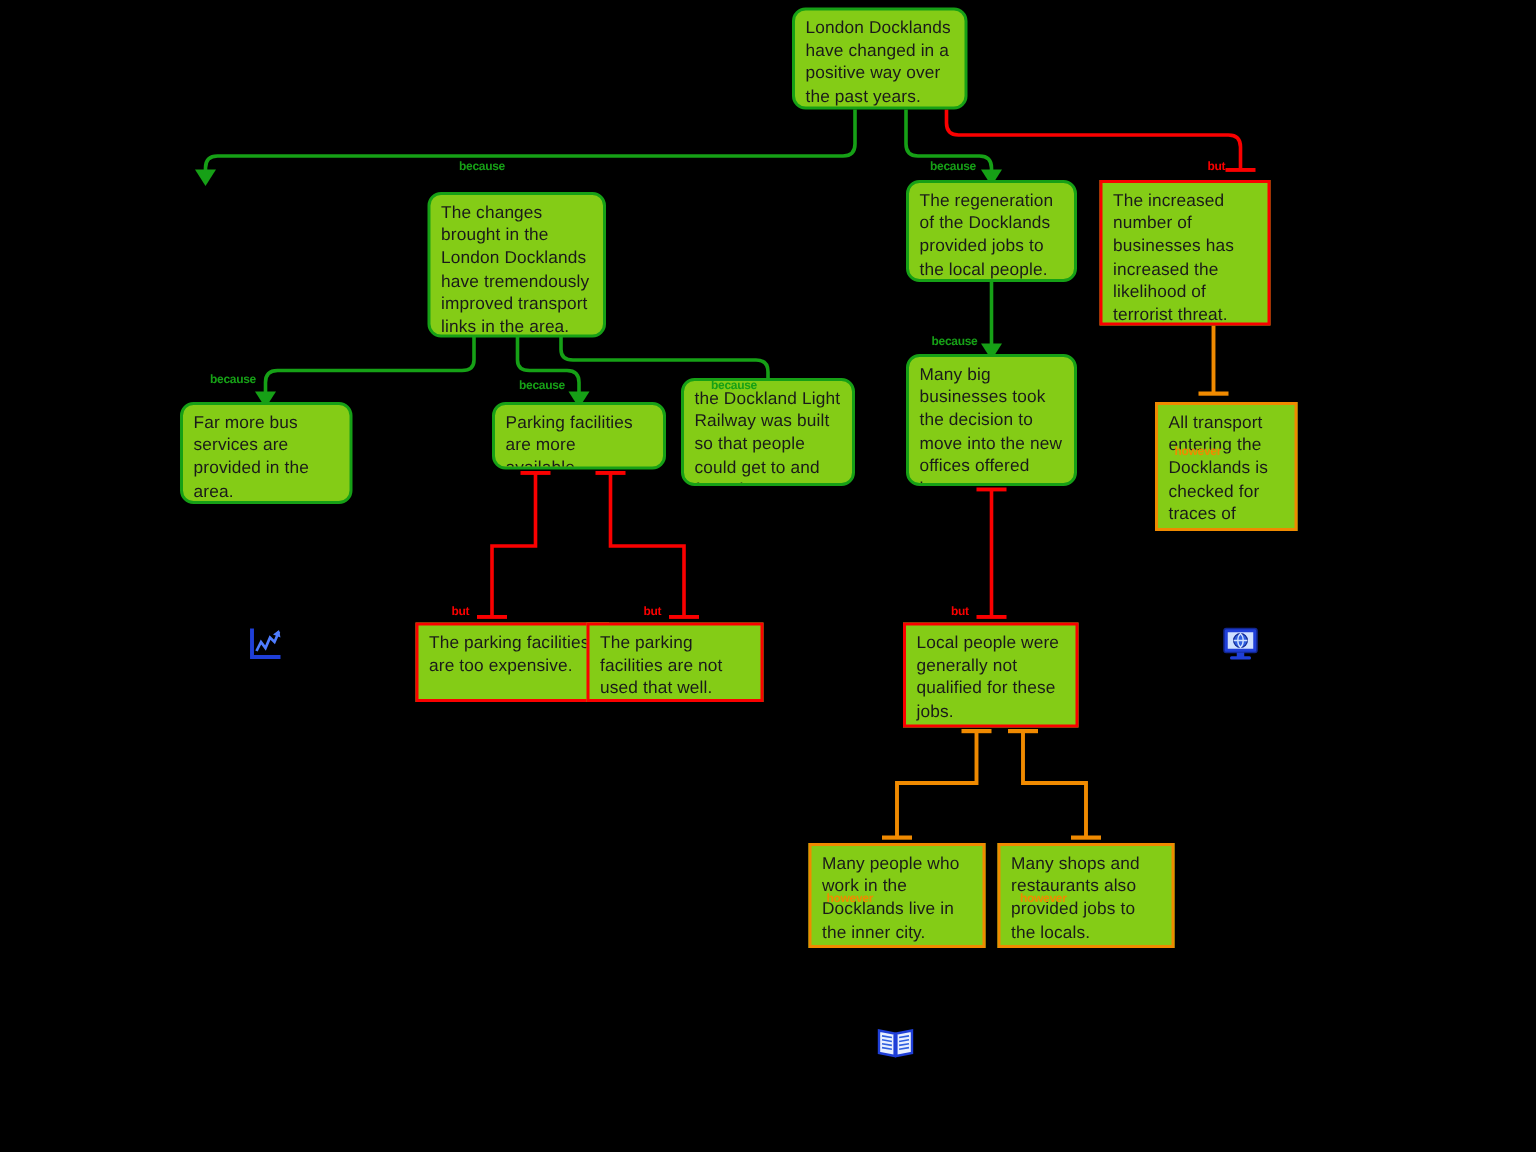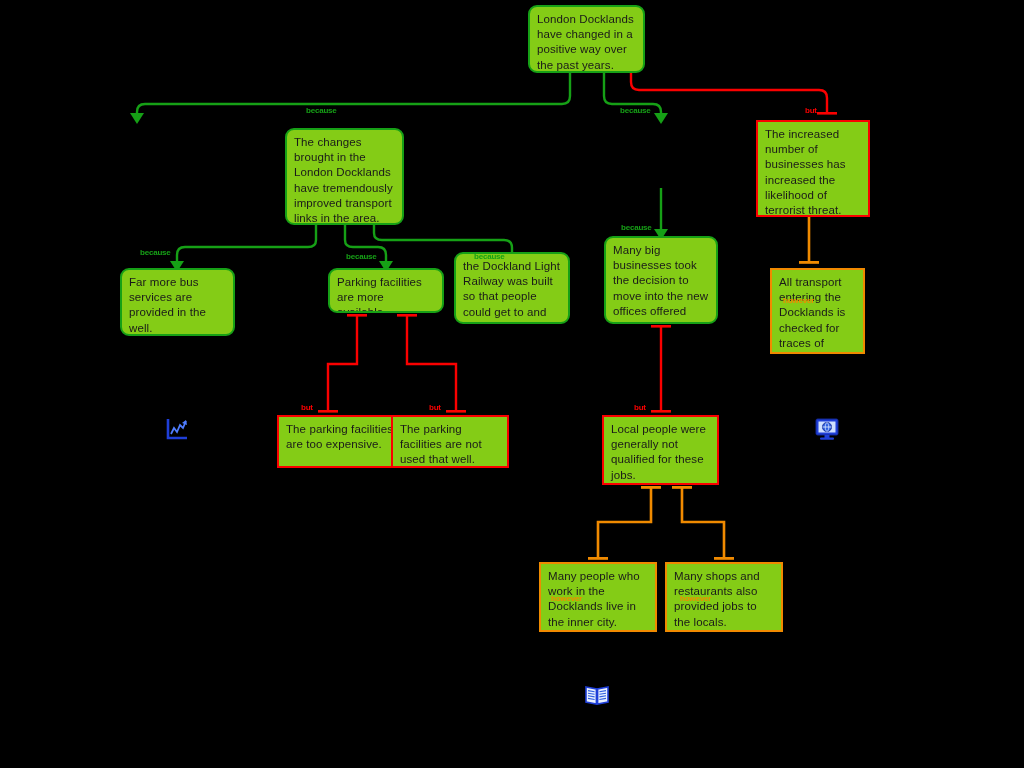--- a/index.html
+++ b/index.html
@@ -113,27 +113,30 @@
   </svg>
 
   <div class="node green" style="left:528px; top:5px; width:117px; height:68px;">
     <span>London Docklands have changed in a positive way over the past years.</span>
   </div>
 
   <div class="node green" style="left:285px; top:128px; width:119px; height:97px;">
     <span>The changes brought in the London Docklands have tremendously improved transport links in the area.</span>
   </div>
 
-
-  <div class="node red" style="left:756px; top:120px; width:114px; height:97px;">
+  <div class="node green" style="left:604px; top:120px; width:114px; height:68px;">
+    <span>The regeneration of the Docklands provided jobs to the local people.</span>
+  </div>
+
+  <div class="node red" style="left:733px; top:120px; width:114px; height:97px;">
     <span>The increased number of businesses has increased the likelihood of terrorist threat.</span>
   </div>
 
   <div class="node green" style="left:120px; top:268px; width:115px; height:68px;">
-    <span>Far more bus services are provided in the well.</span>
+    <span>Far more bus services are provided in the area.</span>
   </div>
 
   <div class="node green" style="left:328px; top:268px; width:116px; height:45px;">
     <span>Parking facilities are more available.</span>
   </div>
 
   <div class="node green" style="left:454px; top:252px; width:116px; height:72px;">
     <span>the Dockland Light Railway was built so that people could get to and from the Docklands easily.</span>
   </div>
 

